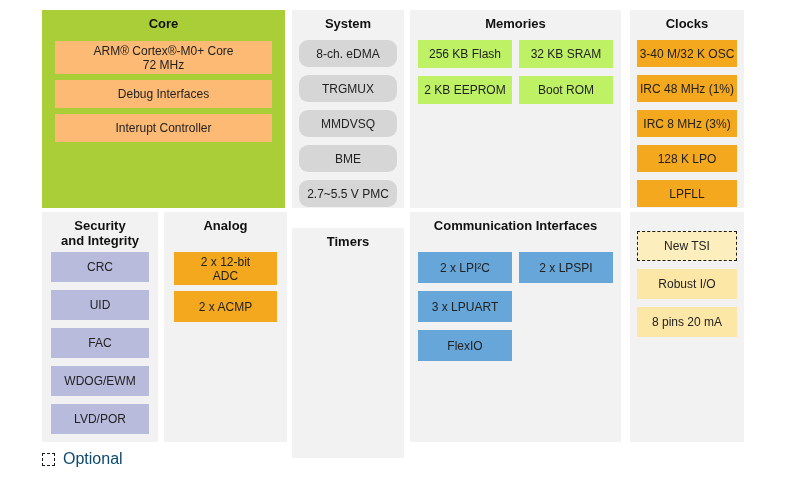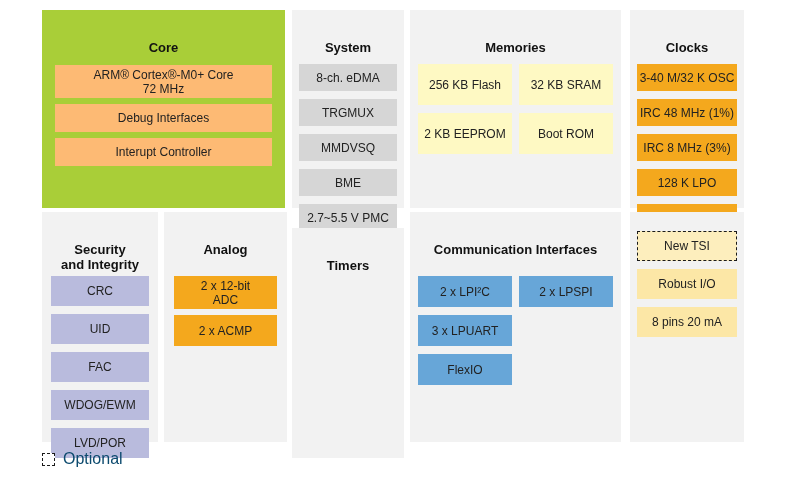--- a/index.html
+++ b/index.html
@@ -4,21 +4,21 @@
 <style>
   html,body{margin:0;padding:0;background:#ffffff;}
   .canvas{
     position:relative;width:800px;height:480px;background:#ffffff;
     font-family:"Liberation Sans","DejaVu Sans",sans-serif;color:#1c1c1c;
     overflow:hidden;
   }
   .panel{position:absolute;background:#f2f2f2;box-sizing:border-box;}
   .panel .title{
     font-weight:bold;font-size:13px;line-height:15px;text-align:center;
-    padding-top:6px;color:#111;white-space:pre-line;margin-top:24px;
+    padding-top:6px;color:#111;white-space:pre-line;
   }
   .blocks{display:flex;flex-direction:column;box-sizing:border-box;}
   .block{
     display:flex;align-items:center;justify-content:center;text-align:center;
     font-size:12px;line-height:14px;white-space:pre-line;color:#222;
     box-sizing:border-box;flex:0 0 auto;
   }
 
   
   .p-core    {left:42px; top:10px; width:243px;height:198px;background:#a9ce38;}
@@ -31,27 +31,27 @@
   .p-comm    {left:410px;top:212px;width:211px;height:230px;}
   .p-hmi     {left:630px;top:212px;width:114px;height:230px;}
 
   
   .p-core .blocks{margin-top:10px;padding:0 13px;gap:6px;}
   .p-core .block{background:#fdba74;height:28px;}
   .p-core .block.tall{height:33px;}
 
   
   .p-system .blocks,.p-clocks .blocks{margin-top:9px;padding:0 7px;gap:8px;}
-  .p-system .block{background:#d6d6d6;height:27px;}
+  .p-system .block{background:#d6d6d6;height:27px;border-radius:9px;}
   .p-clocks .block{background:#f4a81d;height:27px;}
 
   
   .grid{display:grid;grid-template-columns:1fr 1fr;gap:8px 7px;padding:0 8px;box-sizing:border-box;}
   .p-memories .grid{margin-top:9px;}
-  .p-memories .block{background:#fef9c3;height:41px;}
+  .p-memories .block{background:#bef264;height:28px;}
   .p-comm .grid{margin-top:19px;}
   .p-comm .block{background:#67a6d8;height:31px;}
   .p-comm .c1r2{grid-column:1;grid-row:2;}
   .p-comm .c1r3{grid-column:1;grid-row:3;}
 
   
   .p-security .blocks{margin-top:4px;padding:0 9px;gap:8px;}
   .p-security .block{background:#b9bbdd;height:30px;}
   .p-analog .blocks{margin-top:19px;padding:0 10px;gap:6px;}
   .p-analog .block{background:#f4a81d;height:31px;}

